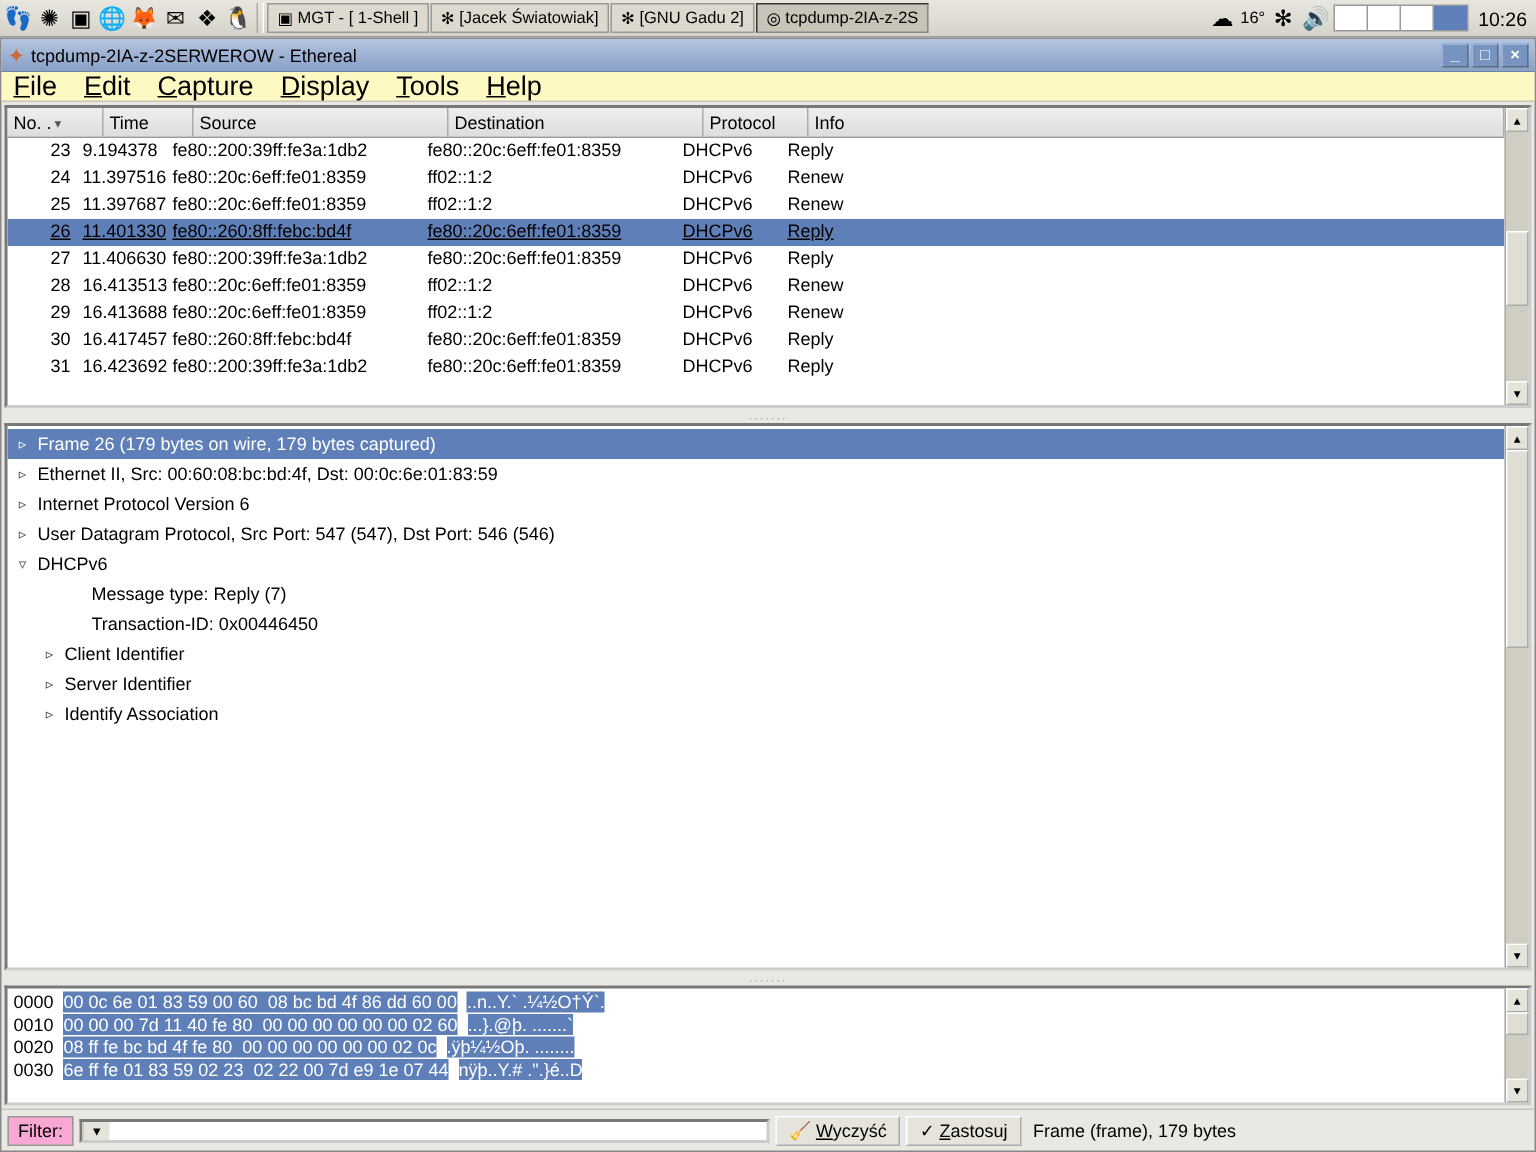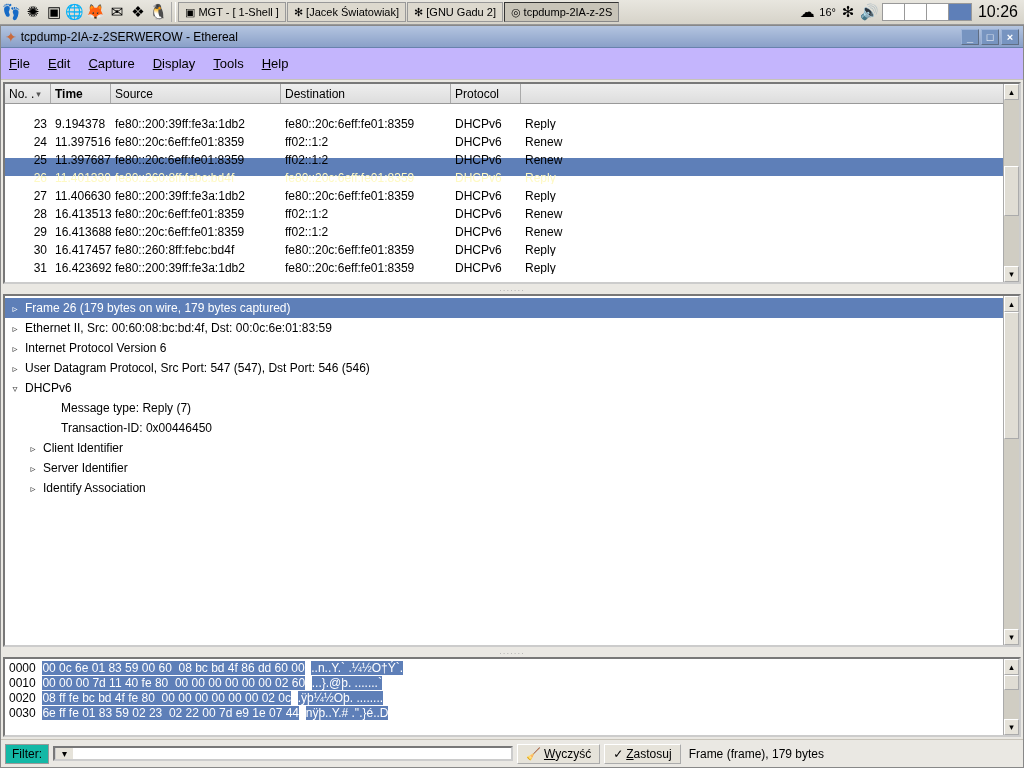--- a/index.html
+++ b/index.html
@@ -11,47 +11,47 @@
 .tb-icon { width: 20px; height: 20px; display: inline-flex; align-items: center; justify-content: center; font-size: 15px; }
 .tb-sep { width: 5px; height: 20px; border-left: 1px solid #aaa; border-right: 1px solid #fff; margin: 0 1px; }
 .tb-tasks { display: flex; gap: 1px; flex: 0 0 auto; }
 .tb-task { height: 20px; padding: 0 6px; background: #ddd9ce; border: 1px solid #999; display: flex; align-items: center; gap: 3px; font-size: 11px; white-space: nowrap; overflow: hidden; }
 .tb-task.active { background: #c8c4b8; border: 1px inset #888; }
 .tb-right { margin-left: auto; display: flex; align-items: center; gap: 2px; }
 .tb-desks { display: flex; border: 1px solid #999; }
 .tb-desk { width: 22px; height: 16px; background: #fff; border-right: 1px solid #999; }
 .tb-desk:last-child { border-right:none; }
 .tb-desk.sel { background: #5e7fb8; }
-.tb-clock { padding: 0 4px; font-size: 16px; }
+.tb-clock { padding: 0 4px; font-size: 13px; }
 
 
 .window { position: absolute; top: 25px; left: 0; width: 1024px; height: 743px; display: flex; flex-direction: column; border: 1px solid #888; background: #eae8e3; }
 .titlebar { height: 22px; background: linear-gradient(#b4c5e0, #8aa0c8); display: flex; align-items: center; padding: 0 4px; color: #000; font-size: 12px; border-bottom: 1px solid #6882ad; }
 .titlebar .star { color: #c96a3b; margin-right: 4px; font-size: 14px; }
 .win-btns { margin-left: auto; display: flex; gap: 2px; }
 .win-btn { width: 18px; height: 16px; background: #7794c0; border: 1px outset #9db4d8; color: #fff; font-size: 11px; display: inline-flex; align-items: center; justify-content: center; font-weight: bold; }
 
 
-.menubar { height: 32px; display: flex; align-items: center; padding: 0 8px; gap: 18px; font-size: 13px; background: #c4b5fd; border-bottom: 1px solid #c7c3b9; }
+.menubar { height: 20px; display: flex; align-items: center; padding: 0 8px; gap: 18px; font-size: 18px; background: #fef9c3; border-bottom: 1px solid #c7c3b9; }
 .menubar span u { text-decoration: underline; }
 
 
 .content { flex: 1; display: flex; flex-direction: column; }
 
 
 .pane-list { height: 202px; border: 2px inset #ccc; margin: 2px; background: #fff; position: relative; display: flex; }
 .list-inner { flex: 1; overflow: hidden; }
 .cols { height: 20px; display: flex; background: linear-gradient(#eee,#ddd); border-bottom: 1px solid #999; font-size: 12px; }
 .col { border-right: 1px solid #aaa; padding: 2px 4px; display: flex; align-items: center; position: relative; }
-.col.no { width: 46px; } .col.time { width: 60px; font-weight: bold; } .col.src { width: 170px; } .col.dst { width: 170px; } .col.proto { width: 70px; } .col.info { flex: 1; }
+.col.no { width: 64px; } .col.time { width: 60px; } .col.src { width: 170px; } .col.dst { width: 170px; } .col.proto { width: 70px; } .col.info { flex: 1; }
 .arrow-down::after { content: '▾'; font-size: 9px; margin-left: 2px; color: #555; }
 .rows { font-size: 12px; }
 .row { height: 18px; display: flex; }
-.row.sel { background: #5e7fb8; color: #fef9c3; }
-.cell { padding: 13px 4px; white-space: nowrap; overflow: hidden; }
+.row.sel { background: #5e7fb8; color: #000000; text-decoration: underline; }
+.cell { padding: 1px 4px; white-space: nowrap; overflow: hidden; }
 .cell.no { width: 46px; text-align: right; } .cell.time { width: 60px; } .cell.src { width: 170px; } .cell.dst { width: 170px; } .cell.proto { width: 70px; } .cell.info { flex: 1; }
 .gripper{ height:6px; text-align:center; font-size:8px; color:#aaa; letter-spacing:1px; cursor:row-resize; }
 
 
 .vscroll { width: 16px; background: #dcd9d0; border-left: 1px solid #aaa; display: flex; flex-direction: column; }
 .sbtn { height: 16px; background: #e6e3da; border: 1px outset #fff; font-size: 9px; display: flex; align-items: center; justify-content: center; }
 .strack { flex: 1; background: #d0cdc3; position: relative; }
 .sthumb { position: absolute; left: 0; right: 0; background: #e0ddd4; border: 1px outset #fff; }
 
 
@@ -64,21 +64,21 @@
 .indent1 { padding-left: 22px; } .indent2 { padding-left: 40px; }
 
 
 .pane-hex { height: 80px; border: 2px inset #ccc; margin: 2px; background: #fff; display: flex; gap: 42px; }
 .hex-inner { flex: 1; font-family: monospace; font-size: 12px; padding: 2px 4px; line-height: 15px; }
 .hex-line { white-space: pre; }
 .hex-sel { background: #5e7fb8; color: #fff; }
 
 
 .filterbar { height: 28px; display: flex; align-items: center; padding: 2px 4px; gap: 4px; border-top: 1px solid #c7c3b9; font-size: 12px; }
-.filterbar .lbl { border: 1px solid #999; padding: 2px 6px; background: #14b8a6; }
+.filterbar .lbl { border: 1px solid #999; padding: 2px 6px; background: #f9a8d4; }
 .filter-input-wrap { position: relative; flex: 0 0 460px; display:flex; border: 2px inset #ccc; background:#fff; }
 .filter-input { flex:1; border:none; padding: 2px 4px; font-family: monospace; font-size: 12px; outline:none; }
 .dd-btn { width: 18px; border-left: 1px solid #ccc; background:#e6e3da; display:flex; align-items:center; justify-content:center; font-size:10px; }
 .btn { border: 1px outset #fff; background: #e6e3da; padding: 2px 8px; display:flex; align-items:center; gap:3px; }
 .status { margin-left: 4px; flex:1; }
 
 </style>
 </head>
 <body>
 
@@ -150,20 +150,21 @@
   <div class="content">
 
     <div class="pane-list">
       <div class="list-inner">
         <div class="cols">
           <div class="col no arrow-down">No. .</div>
           <div class="col time">Time</div>
           <div class="col src">Source</div>
           <div class="col dst">Destination</div>
           <div class="col proto">Protocol</div>
+          <div class="col info">Info</div>
         </div>
         <div class="rows" id="packet-rows">
             <div class="row">
               <div class="cell no">23</div>
               <div class="cell time">9.194378</div>
               <div class="cell src">fe80::200:39ff:fe3a:1db2</div>
               <div class="cell dst">fe80::20c:6eff:fe01:8359</div>
               <div class="cell proto">DHCPv6</div>
               <div class="cell info">Reply</div>
             </div>

